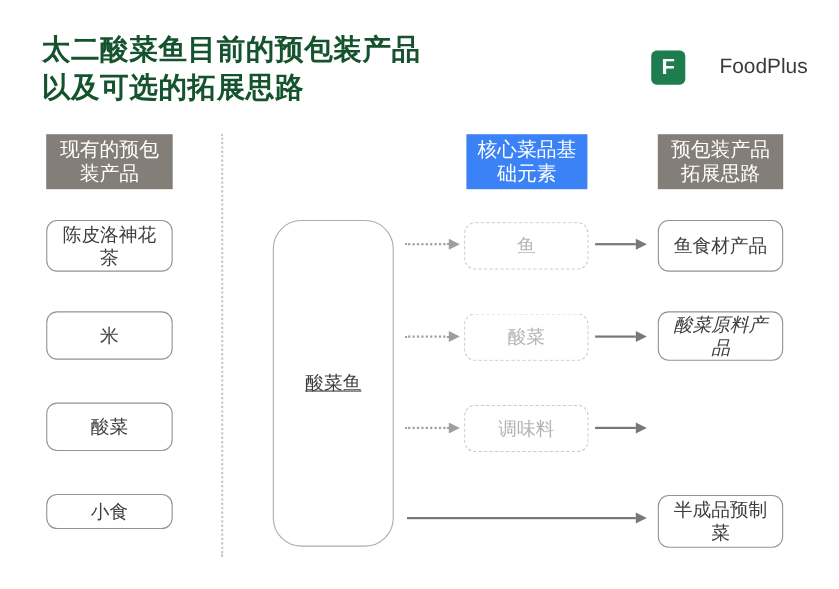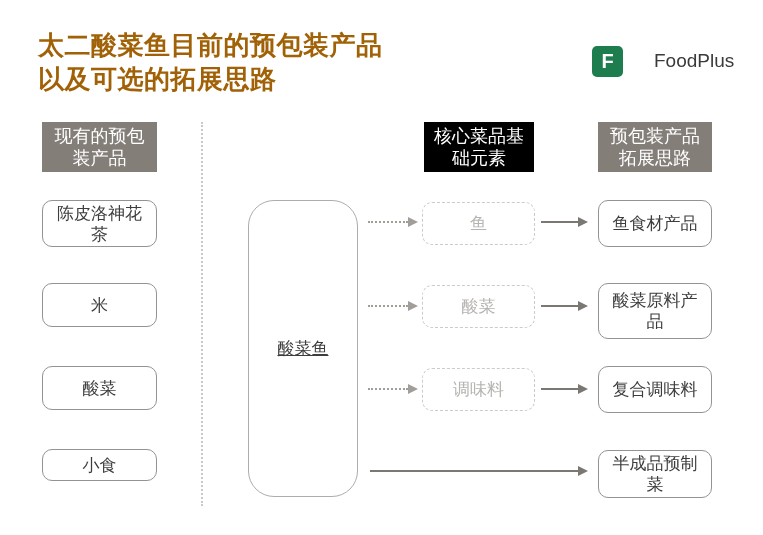--- a/index.html
+++ b/index.html
@@ -1,47 +1,47 @@
 <!DOCTYPE html>
 <html><head>
 <meta charset="utf-8">
 <style>
   html,body{margin:0;padding:0;background:#ffffff;}
   body{font-family:"Liberation Sans","DejaVu Sans",sans-serif;}
   #stage{position:relative;width:763px;height:535px;background:#ffffff;overflow:hidden;}
 
   
-  .title{position:absolute;left:38px;top:28px;color:#a16207;font-size:26px;font-weight:bold;line-height:34px;letter-spacing:0.5px;}
+  .title{position:absolute;left:38px;top:28px;color:#14532d;font-size:26px;font-weight:bold;line-height:34px;letter-spacing:0.5px;}
 
   
   .logo-mark{position:absolute;left:592px;top:46px;width:31px;height:31px;background:#1E7D4F;border-radius:5px;display:flex;align-items:center;justify-content:center;color:#ffffff;font-size:20px;font-weight:bold;}
   .logo-text{position:absolute;left:654px;top:50px;font-size:19px;font-weight:500;color:#3A3A3A;}
 
   
   .col-header{position:absolute;top:122px;height:50px;box-sizing:border-box;padding:0 8px;display:flex;align-items:center;justify-content:center;text-align:center;color:#ffffff;font-size:18px;line-height:22px;}
   .hdr-dark{background:#847E79;}
-  .hdr-light{background:#000000;}
+  .hdr-light{background:#3b82f6;}
   .hdr-1{left:42px;width:115px;}
   .hdr-2{left:248px;width:110px;}
   .hdr-3{left:424px;width:110px;}
   .hdr-4{left:598px;width:114px;}
 
   
   .divider{position:absolute;left:201px;top:122px;height:384px;width:0;border-left:2px dotted #CBC9C6;}
 
   
   .node{position:absolute;box-sizing:border-box;border:1.5px solid #939393;border-radius:10px;background:#ffffff;display:flex;align-items:center;justify-content:center;text-align:center;font-size:17px;line-height:21px;color:#3D3D3D;padding:2px 6px;}
   .left-col{left:42px;width:115px;}
   .right-col{left:598px;width:114px;}
   .n-l1{top:200px;height:47px;}
   .n-l2{top:283px;height:44px;}
   .n-l3{top:366px;height:44px;}
   .n-l4{top:449px;height:32px;}
   .n-r1{top:200px;height:47px;}
-  .n-r2{top:283px;height:56px;}
+  .n-r2{top:283px;height:45px;font-style:italic;}
   .n-r3{top:366px;height:47px;}
   .n-r4{top:450px;height:48px;}
 
   .big-node{left:248px;top:200px;width:110px;height:297px;border-radius:26px;border-color:#ADADAD;text-decoration:underline;}
 
   .dashed-node{left:422px;width:113px;height:43px;border:1.5px dashed #CDCBC8;color:#B6B3B0;}
   .n-d1{top:202px;}
   .n-d2{top:285px;}
   .n-d3{top:368px;}
 
@@ -95,16 +95,15 @@
   <div class="node dashed-node n-d2">酸菜</div>
   <div class="node dashed-node n-d3">调味料</div>
 
   <div class="arrow arrow-solid a-sol a-row1"></div>
   <div class="arrow arrow-solid a-sol a-row2"></div>
   <div class="arrow arrow-solid a-sol a-row3"></div>
   <div class="arrow arrow-solid a-long"></div>
 
   <div class="node right-col n-r1">鱼食材产品</div>
   <div class="node right-col n-r2">酸菜原料产品</div>
-  <div class="node right-col n-r3">复合调味料</div>
   <div class="node right-col n-r4">半成品预制菜</div>
 
 </div>
 
 </body></html>

